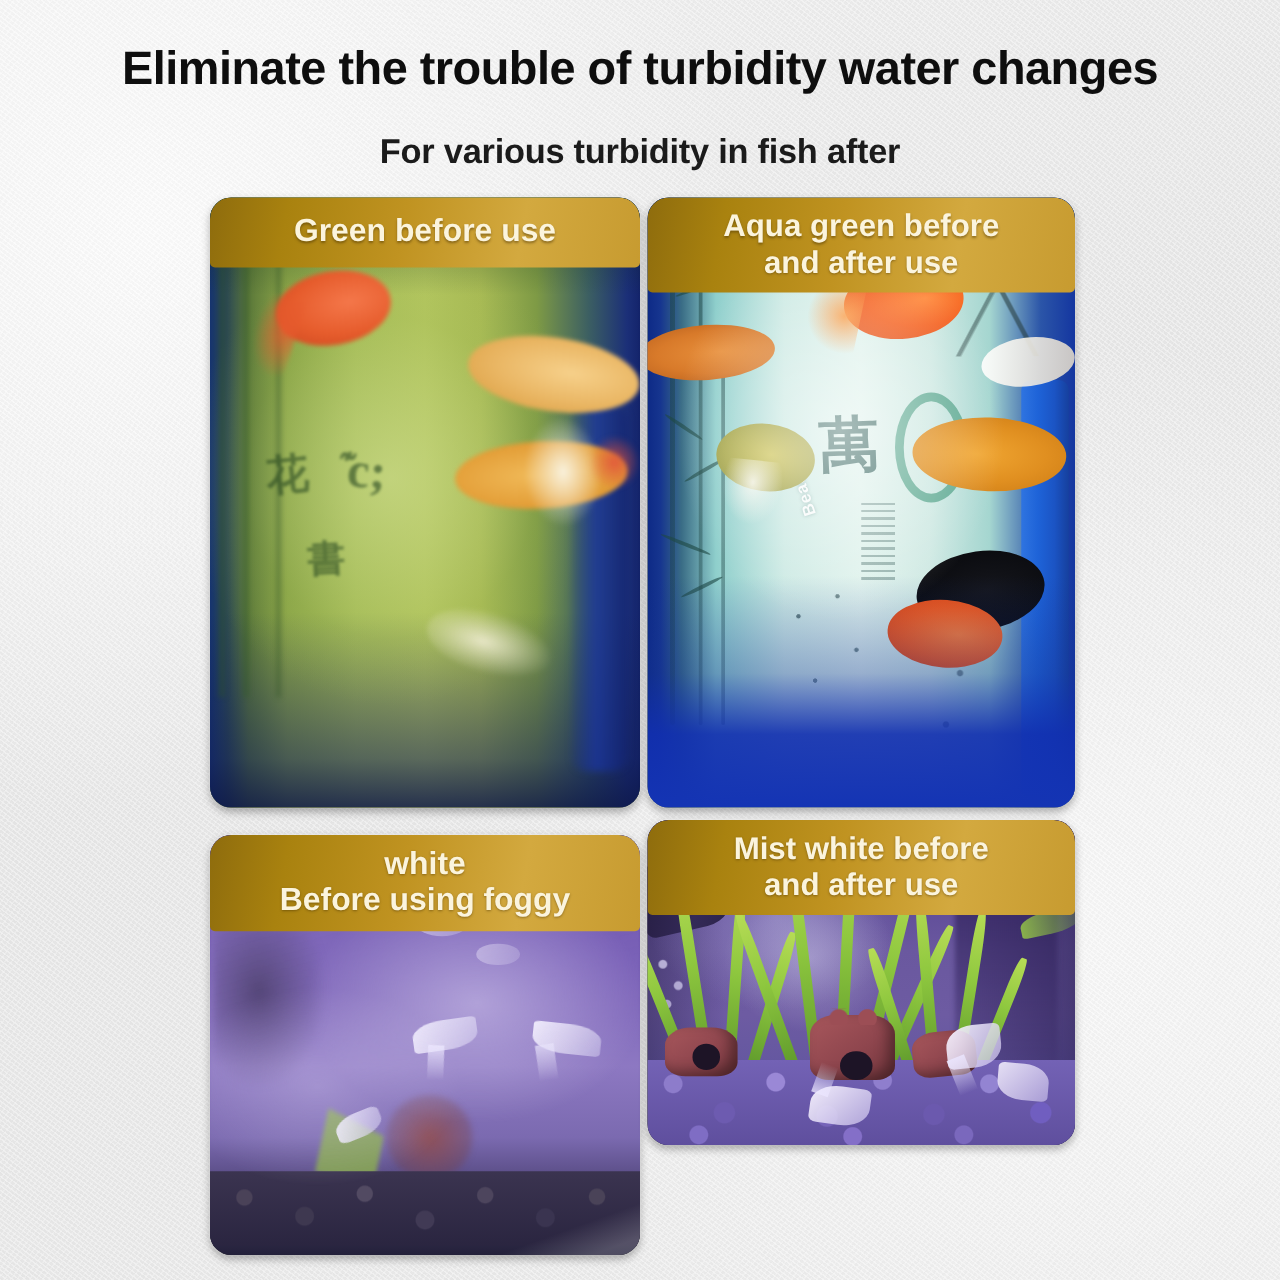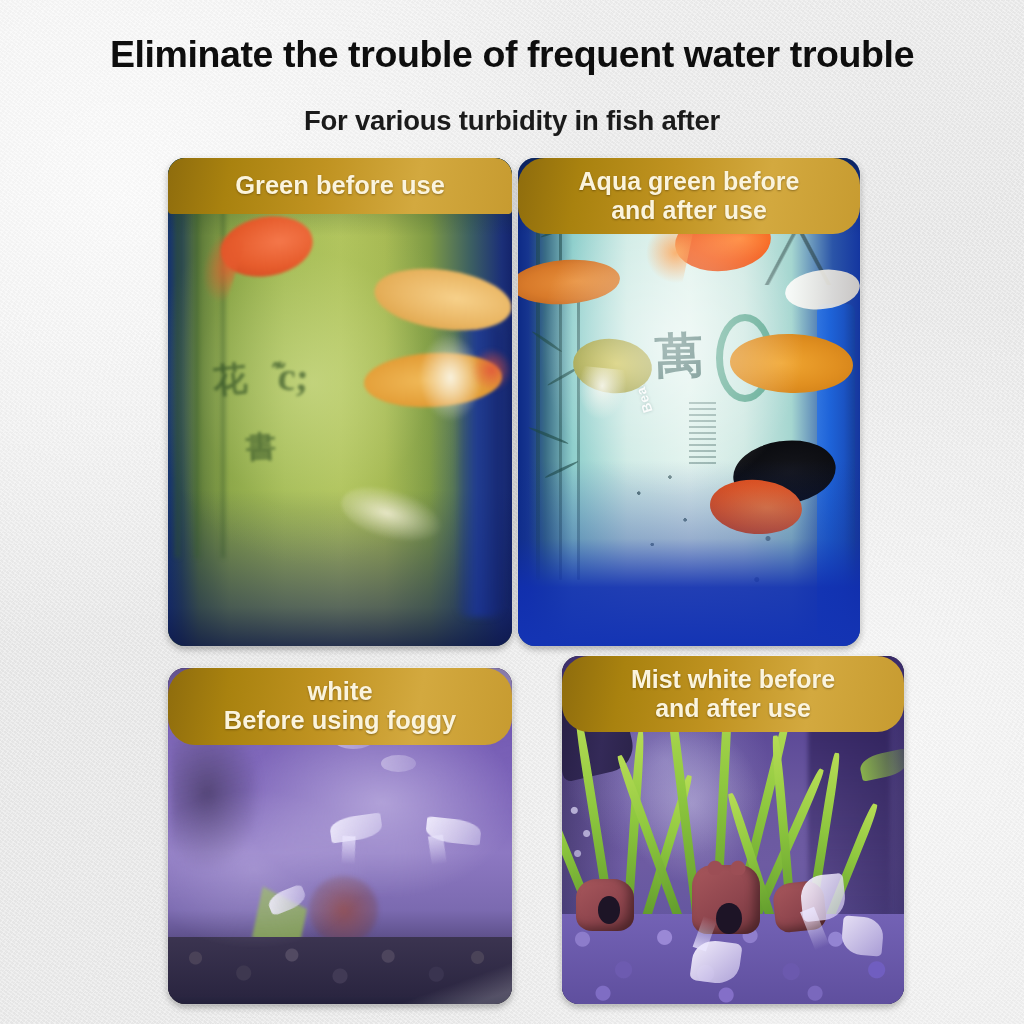--- a/index.html
+++ b/index.html
@@ -67,38 +67,38 @@
     border-radius: 17px;
     overflow: hidden;
     background: #222;
     box-shadow:
       0 3px 7px rgba(0,0,0,.30),
       0 0 0 1px rgba(255,255,255,.55);
   }
   .card.pos-tl { left: 0;     top: 0;   width: 344px; height: 488px; padding-left: 10px; }
   .card.pos-tr { left: 350px; top: 0;   width: 342px; height: 488px; }
   .card.pos-bl { left: 0;     top: 510px; width: 344px; height: 336px; }
-  .card.pos-br { left: 350px; top: 498px; width: 342px; height: 348px; margin-left: 44px; }
+  .card.pos-br { left: 350px; top: 498px; width: 342px; height: 260px; }
 
   
   .banner {
     position: absolute;
     top: 0; left: 0; right: 0;
     z-index: 6;
     background: linear-gradient(100deg, #8e6c0d 0%, #a9820f 18%, #c09321 45%, #d3a93f 72%, #c79b30 100%);
     color: #fbf4dd;
     font-weight: 700;
     text-align: center;
     line-height: 1.14;
     padding: 9px 8px 10px;
     text-shadow: 0 1px 2px rgba(60,40,0,.45);
     border-radius: 17px 17px 4px 4px;
   }
   .banner.one-line { font-size: 25.5px; padding: 13px 8px 14px; }
-  .banner.two-line { font-size: 25px; border-radius: 27px; }
+  .banner.two-line { font-size: 25px; }
   .card.pos-bl .banner.two-line { font-size: 25.5px; }
 
   .photo {
     position: absolute;
     left: 0; right: 0; bottom: 0;
     top: 0;
   }
 
   
   .photo.green-murky {
@@ -467,21 +467,21 @@
     position: absolute; left: 18%; top: 20%; width: 40%; height: 45%;
     background: radial-gradient(ellipse at 50% 50%, rgba(225,222,248,.38), rgba(225,222,248,0) 72%);
   }
 </style>
 </head>
 <body>
 
 <div id="page-bg"></div>
 
 <div class="heading-wrap">
-  <h1 id="main-title">Eliminate the trouble of frequent water trouble</h1>
+  <h1 id="main-title">Eliminate the trouble of turbidity water changes</h1>
   <h2 id="sub-title">For various turbidity in fish after</h2>
 </div>
 
 <div id="card-grid">
 
   <div class="card pos-tl">
     <div class="photo green-murky">
       <div class="g-veil"></div>
       <div class="g-bamboo"></div>
       <div class="g-calli">

